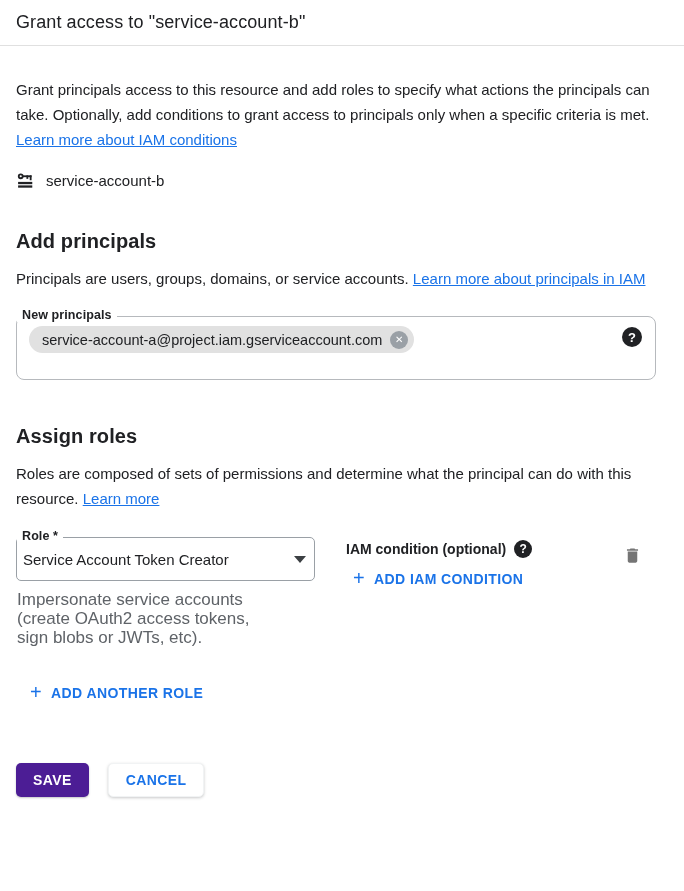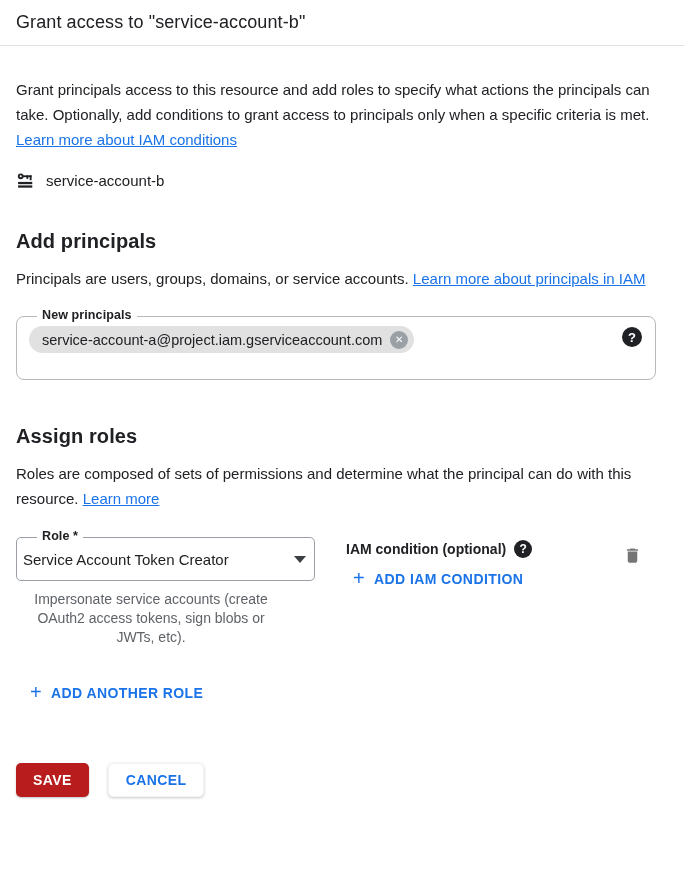--- a/index.html
+++ b/index.html
@@ -44,21 +44,21 @@
   
   .principals-field {
     position: relative;
     margin-top: 25px;
     width: 640px; height: 64px;
     border: 1px solid #b6b9bd;
     border-radius: 8px;
     padding: 9px 12px;
   }
   .field-label {
-    position: absolute; top: -9px; left: 20px;
+    position: absolute; top: -9px; left: 0;
     background: #fff; padding: 0 5px;
     font-size: 12.5px; font-weight: 700; color: #202124; letter-spacing: .1px;
   }
   .chip {
     display: inline-flex; align-items: center; gap: 8px;
     height: 27px;
     background: #e1e1e1;
     border-radius: 14px;
     padding: 0 6px 0 13px;
     max-width: 560px;
@@ -98,21 +98,21 @@
   .role-value { font-size: 15px; color: #202124; flex: 1; }
   .caret-down {
     width: 0; height: 0; margin-right: 2px;
     border-left: 6px solid transparent;
     border-right: 6px solid transparent;
     border-top: 7px solid #3c4043;
   }
   .role-helper {
     margin-top: 9px; margin-left: 1px;
     width: 268px;
-    font-size: 14px; line-height: 19px; color: #5f6368; text-align: center;
+    font-size: 17px; line-height: 19px; color: #5f6368;
   }
 
   .condition-col { margin-left: 31px; flex: 1 1 auto; padding-top: 3px; }
   .condition-label-row { display: flex; align-items: center; gap: 8px; }
   .condition-label { font-size: 14px; font-weight: 700; color: #202124; }
   .text-button {
     display: inline-flex; align-items: center; gap: 9px;
     background: none; border: none; cursor: pointer;
     color: #1a73e8; font-family: inherit;
     font-size: 14px; font-weight: 700; letter-spacing: .4px;
@@ -128,21 +128,21 @@
 
   
   .actions { margin-top: 59px; display: flex; align-items: center; gap: 19px; }
   .btn {
     font-family: inherit; font-size: 14px; font-weight: 700; letter-spacing: .4px;
     border-radius: 5px; cursor: pointer;
     height: 34px; padding: 0 17px;
     display: inline-flex; align-items: center; justify-content: center;
   }
   .btn-primary {
-    background: #b91c1c; color: #ffffff; border: none;
+    background: #4c1d95; color: #ffffff; border: none;
     box-shadow: 0 1px 2px rgba(60,64,67,.3);
   }
   .btn-secondary {
     background: #ffffff; color: #1a73e8;
     border: 1px solid #f1f3f4;
     box-shadow: 0 1px 3px rgba(60,64,67,.28);
   }
 </style>
 </head>
 <body>

